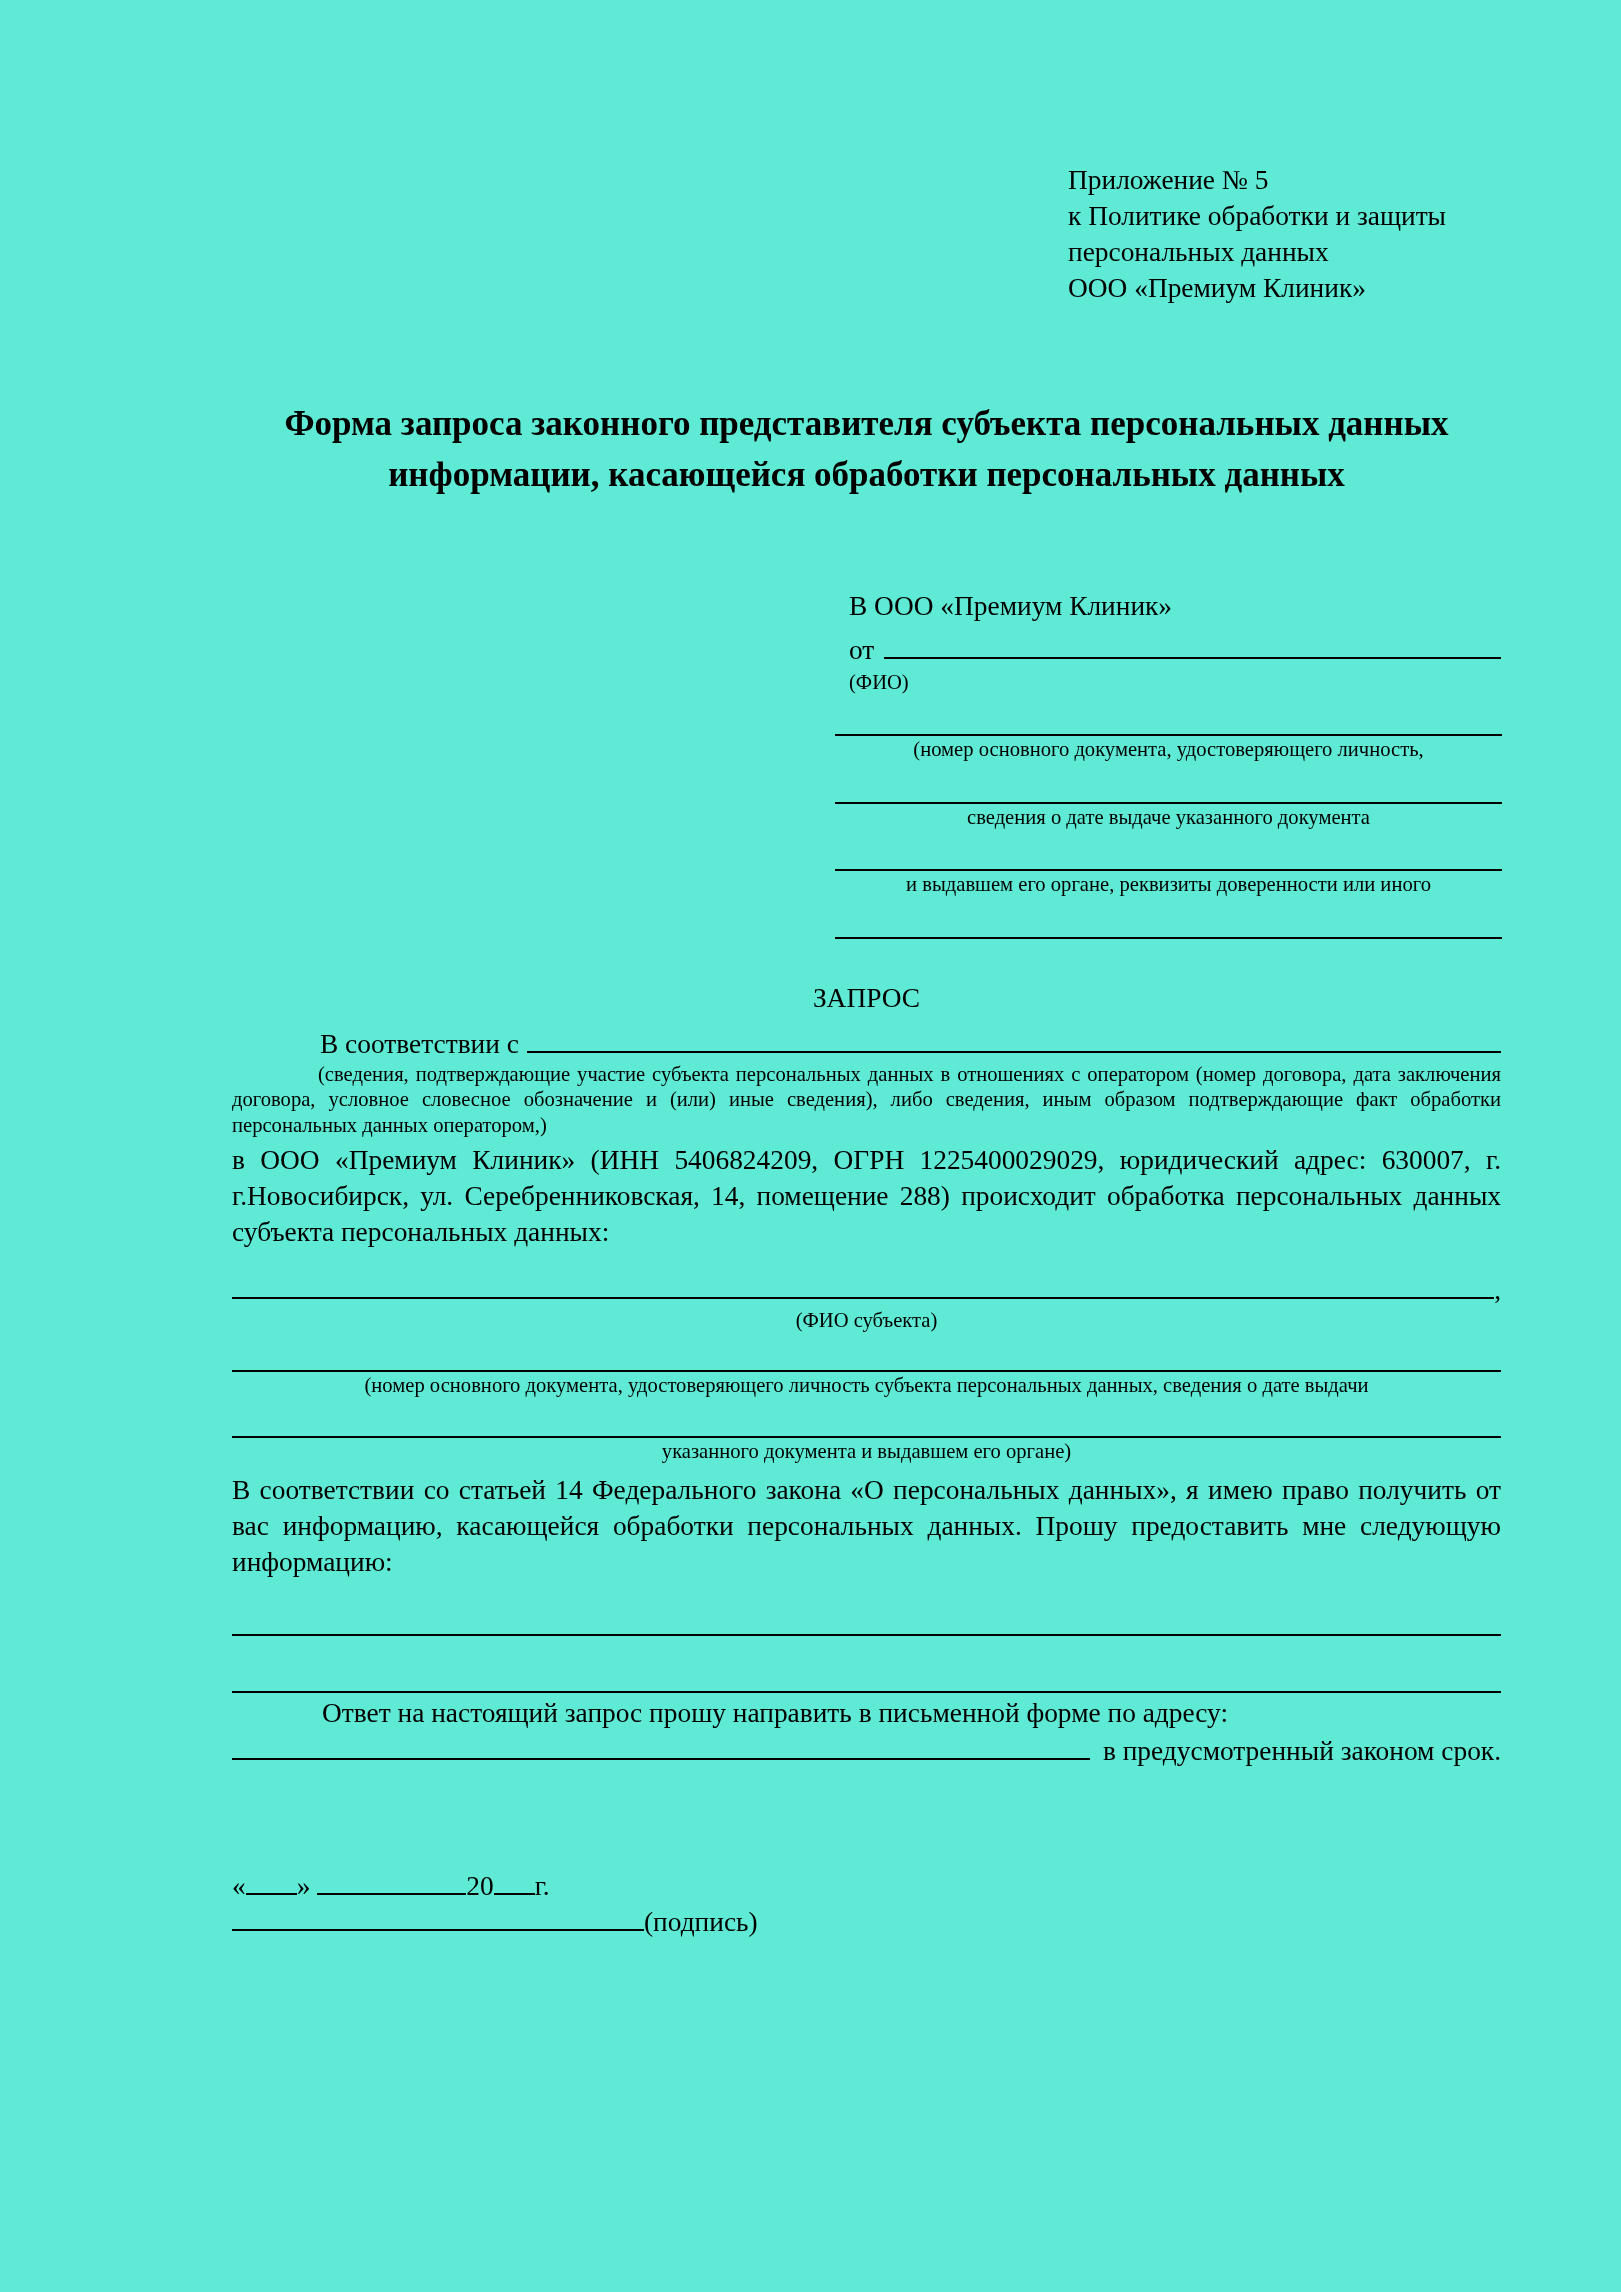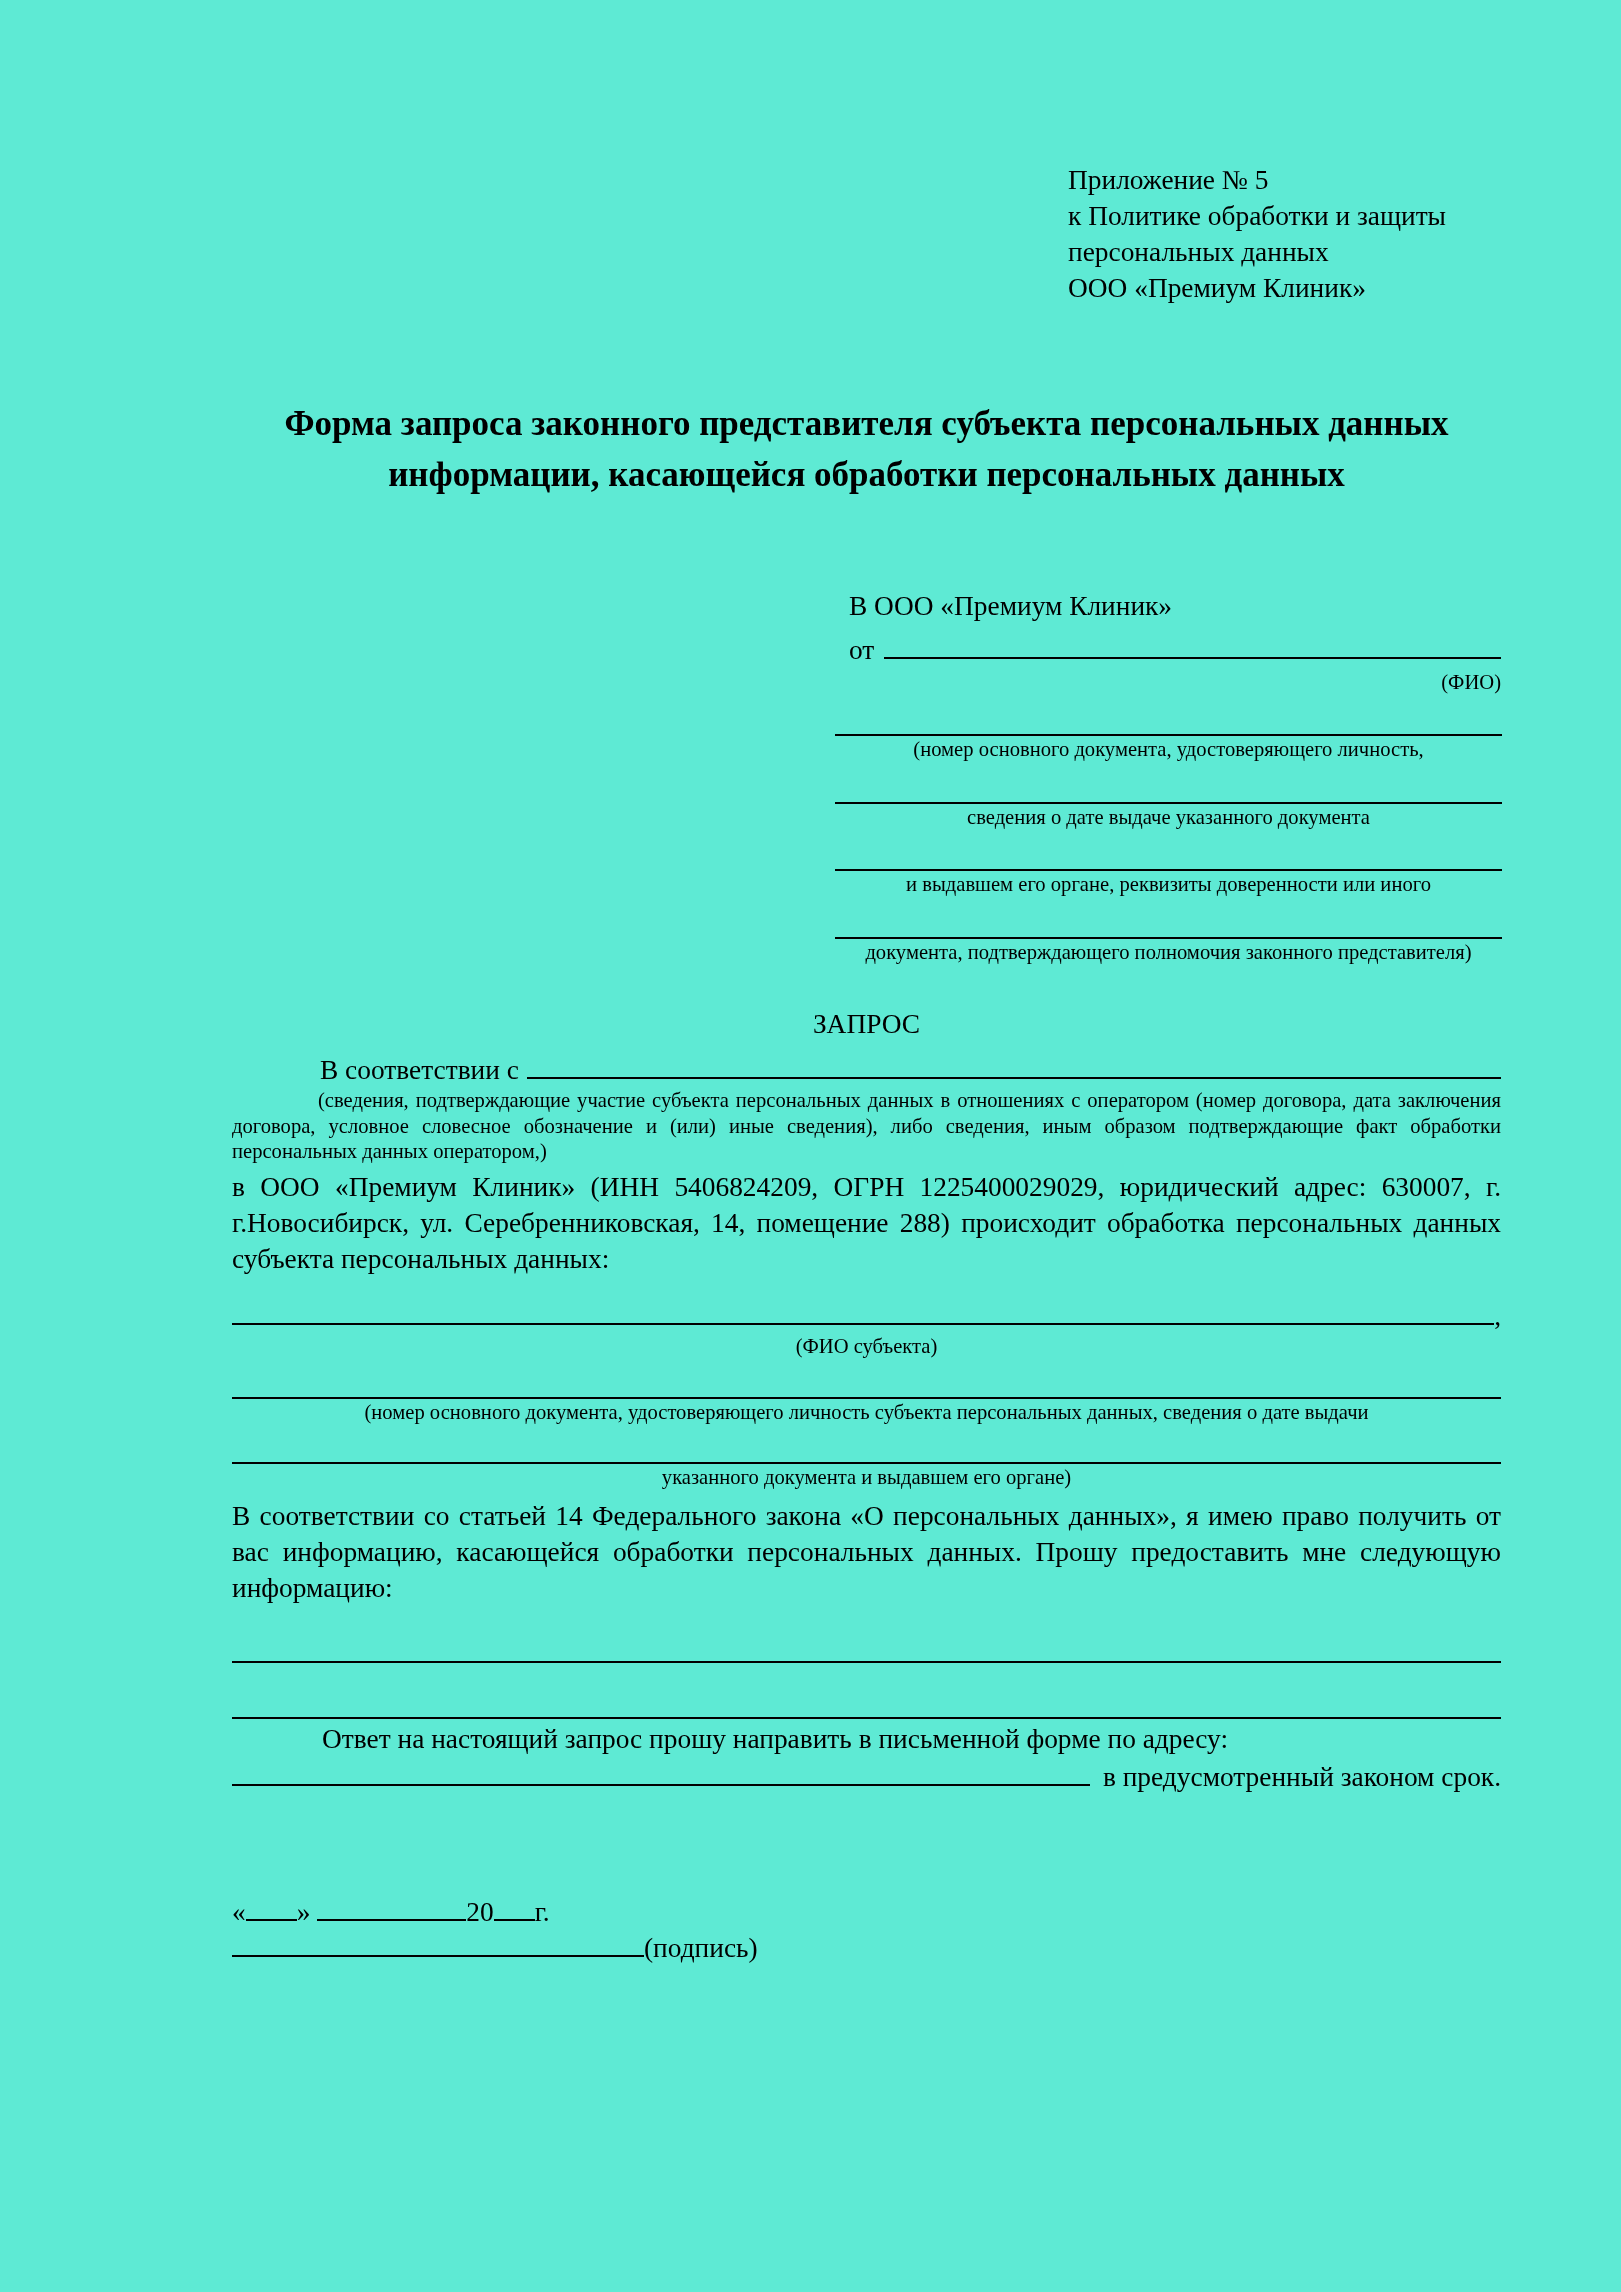--- a/index.html
+++ b/index.html
@@ -26,21 +26,21 @@
     margin-top:92px;
     text-align:center;
     font-weight:bold;
     font-size:35px; line-height:51px;
   }
 
   
   .addressee { margin-top:88px; margin-left:617px; width:652px; font-size:27.4px; line-height:36px; }
   .addr-from { display:flex; align-items:baseline; margin-top:5.9px; }
   .addr-from .label { white-space:nowrap; margin-right:9.8px; }
-  .fio-cap { text-align:right; margin-top:2px; }
+  .fio-cap { text-align:left; margin-top:2px; }
 
   .rep-fields { margin-left:603px; width:667px; }
   .blank-line { border-bottom:2.9px solid #000; }
   .rep-fields .blank-line { height:41px; }
   .rep-fields .cap { text-align:center; margin-top:1px; }
 
   
   .zapros { margin-top:41px; text-align:center; font-size:27.4px; line-height:36px; }
   .intro-row { display:flex; align-items:baseline; margin-top:7.8px; padding-left:88px; font-size:27.4px; }
   .intro-row .label { white-space:nowrap; margin-right:7.8px; }
@@ -105,21 +105,20 @@
     <div class="field">
       <div class="blank-line"></div>
       <div class="cap">сведения о дате выдаче указанного документа</div>
     </div>
     <div class="field">
       <div class="blank-line"></div>
       <div class="cap">и выдавшем его органе, реквизиты доверенности или иного</div>
     </div>
     <div class="field">
       <div class="blank-line"></div>
-      <div class="cap">документа, подтверждающего полномочия законного представителя)</div>
     </div>
   </div>
 
   <div class="zapros">ЗАПРОС</div>
 
   <div class="intro-row">
     <span class="label">В соответствии с</span>
     <span class="flex-blank"></span>
   </div>
   <div class="basis-cap cap">(сведения, подтверждающие участие субъекта персональных данных в отношениях с оператором (номер договора, дата заключения договора, условное словесное обозначение и (или) иные сведения), либо сведения, иным образом подтверждающие факт обработки персональных данных оператором,)</div>

